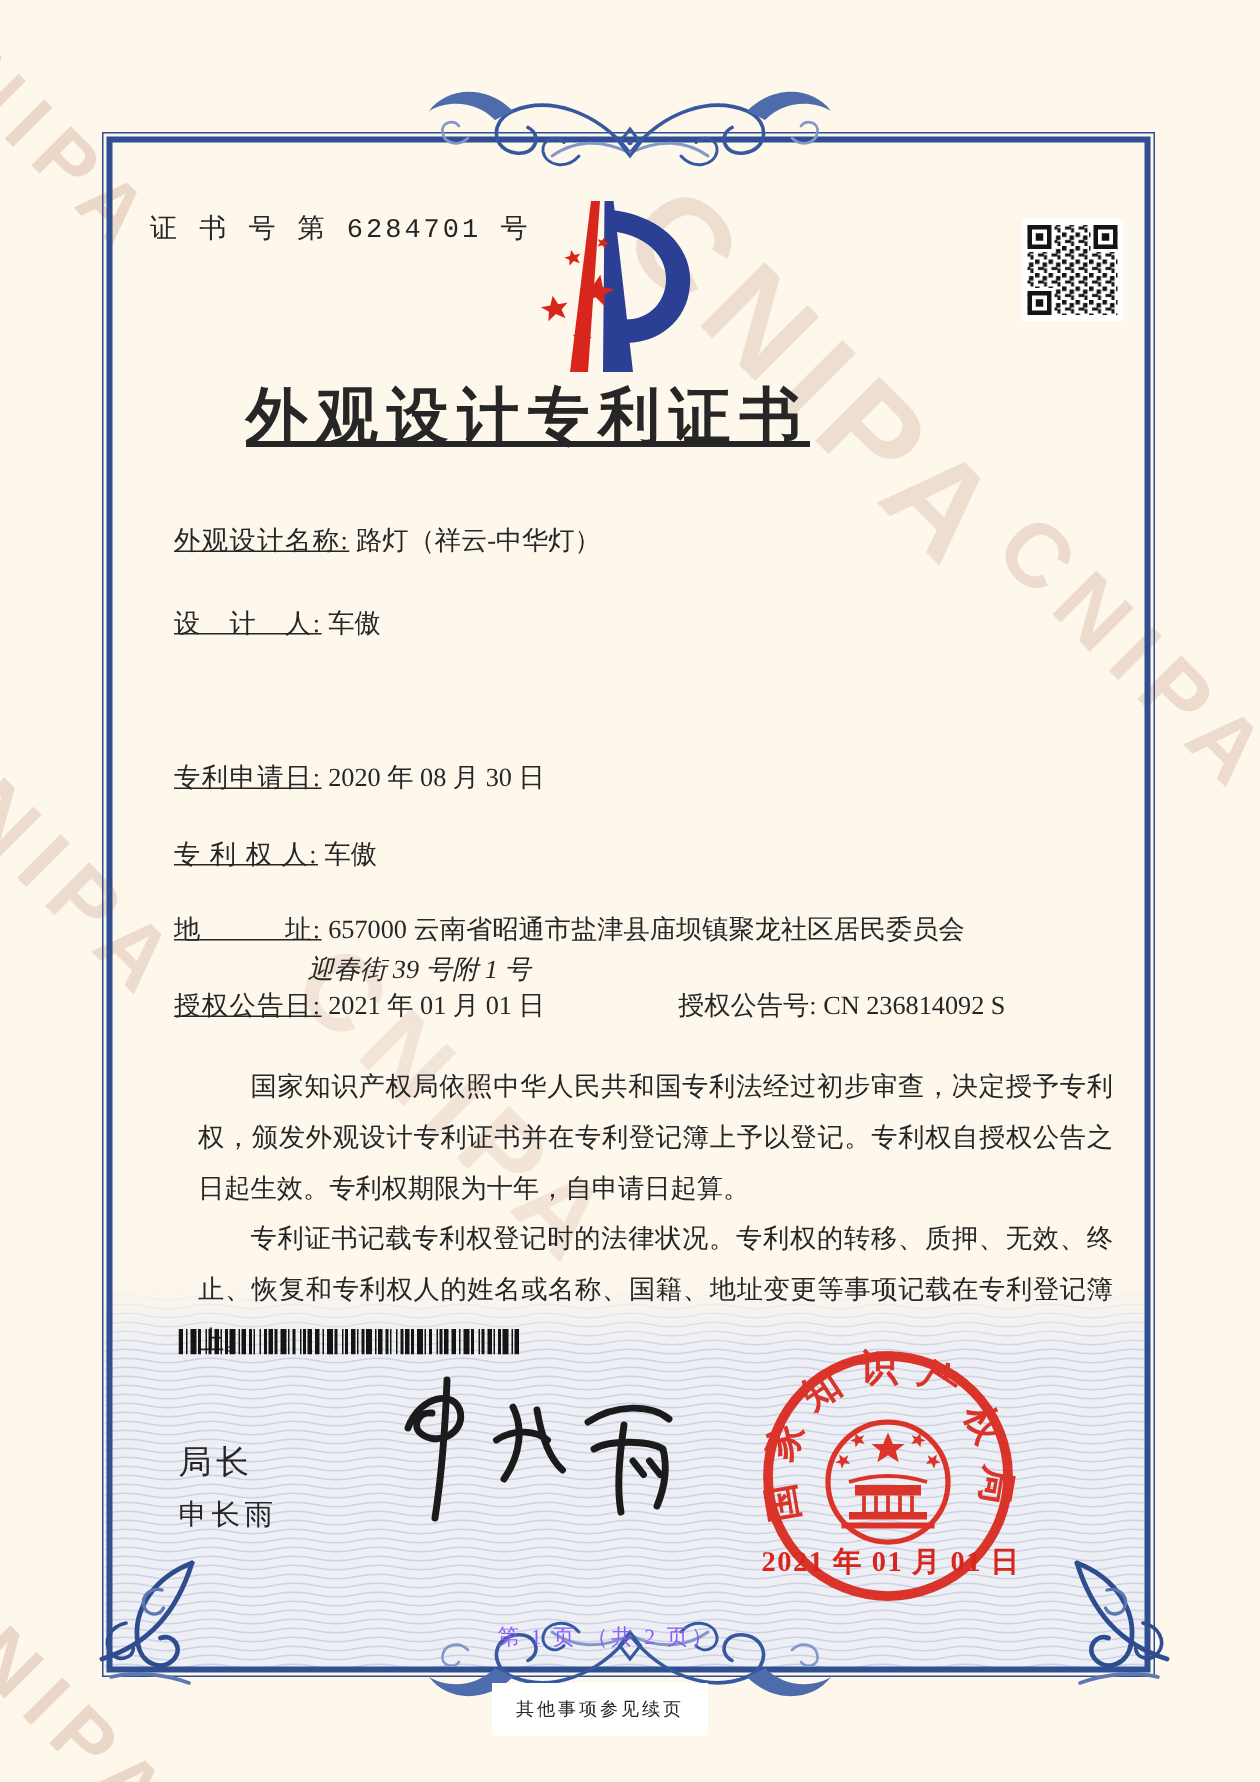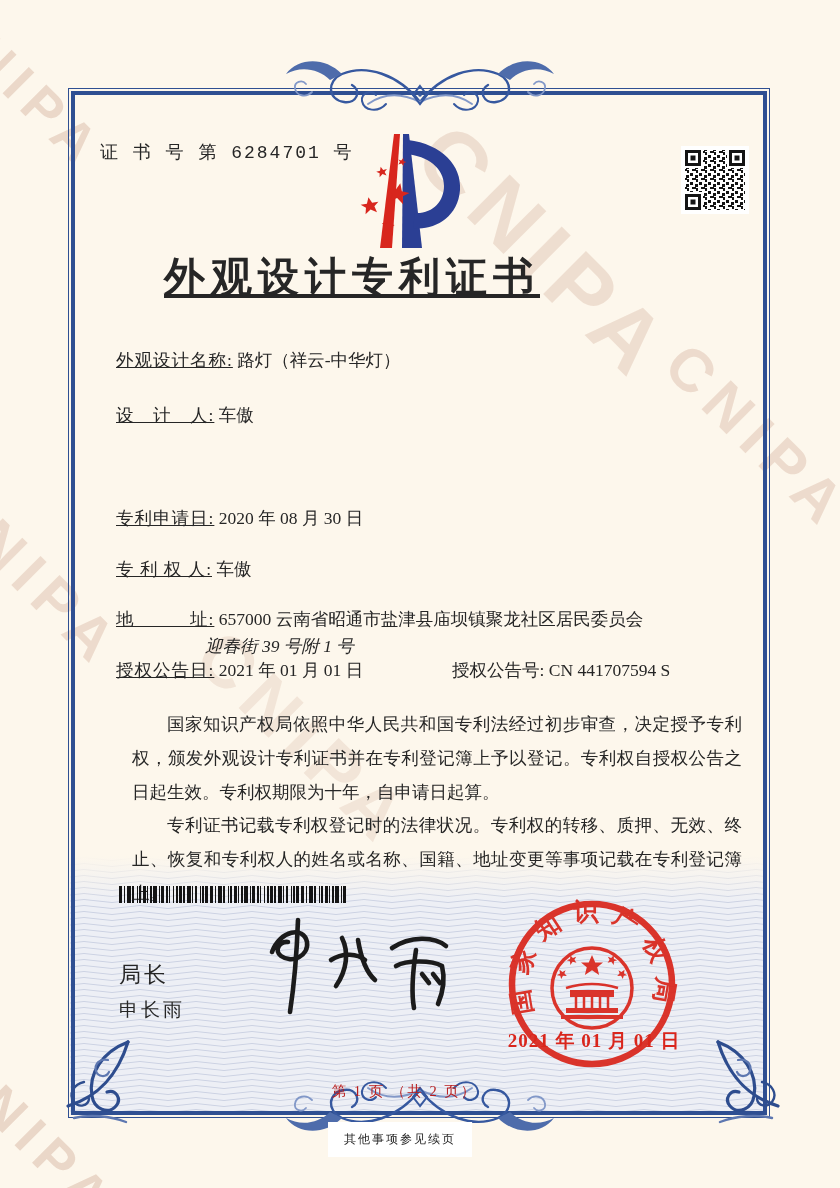--- a/index.html
+++ b/index.html
@@ -37,21 +37,21 @@
   .paras p{margin:0;font-size:17.5px;line-height:1.93;text-indent:2em;text-align:justify;}
   
   .barcode{position:absolute;left:119px;top:886px;z-index:2;}
   .signer-title{position:absolute;left:119px;top:960px;font-size:22px;letter-spacing:3px;z-index:3;}
   .signer-name{position:absolute;left:119px;top:997px;font-size:19px;letter-spacing:3px;z-index:3;}
   .signature{position:absolute;left:246px;top:908px;z-index:3;}
   .seal{position:absolute;left:500px;top:892px;z-index:3;}
   .seal-date{position:absolute;left:505px;top:1028px;width:178px;text-align:center;
              font-size:19px;font-weight:bold;color:#d9261c;letter-spacing:1px;z-index:4;}
   .pageno{position:absolute;left:68px;top:1082px;width:673px;text-align:center;
-          font-size:14.5px;letter-spacing:2px;color:#b91c1c;z-index:3;}
+          font-size:14.5px;letter-spacing:2px;color:#8b5cf6;z-index:3;}
   .note{position:absolute;left:328px;top:1122px;background:#ffffff;padding:9px 16px;
         font-size:12px;letter-spacing:2px;z-index:5;}
   
   .orn-top{position:absolute;left:282px;top:40px;z-index:3;}
   .orn-bottom{position:absolute;left:282px;top:1076px;z-index:2;transform:rotate(180deg);}
   .corner-bl{position:absolute;left:54px;top:1034px;z-index:3;}
   .corner-br{position:absolute;left:700px;top:1034px;z-index:3;transform:scaleX(-1);}
 </style>
 </head>
 <body>
@@ -191,21 +191,21 @@
     <span class="lab">地　　　址:</span>
     <span>657000  云南省昭通市盐津县庙坝镇聚龙社区居民委员会</span>
   </div>
   <div class="addr2">迎春街 39 号附 1 号</div>
   <div class="row" style="top:658px">
     <span class="lab">授权公告日:</span>
     <span>2021 年 01 月 01 日</span>
   </div>
   <div class="grantno">
     <span class="lab">授权公告号:</span>
-    <span>CN 441707594 S</span>
+    <span>CN 236814092 S</span>
   </div>
 
   <div class="paras">
     <p>国家知识产权局依照中华人民共和国专利法经过初步审查，决定授予专利权，颁发外观设计专利证书并在专利登记簿上予以登记。专利权自授权公告之日起生效。专利权期限为十年，自申请日起算。</p>
     <p>专利证书记载专利权登记时的法律状况。专利权的转移、质押、无效、终止、恢复和专利权人的姓名或名称、国籍、地址变更等事项记载在专利登记簿上。</p>
   </div>
 
   <svg class="barcode" width="228" height="17">
     <line x1="0" y1="8.5" x2="228" y2="8.5" stroke="#141414" stroke-width="17" stroke-dasharray="3 2 1 2 4 1 2 3 1 1 2 2 3 1 1 2 2 1 4 2 1 1 3 2 2 1 1 3 1 2 2 1 3 1 2 2 4 1 1 2 2 3 1 1 2 1 3 2"></line>
   </svg>

